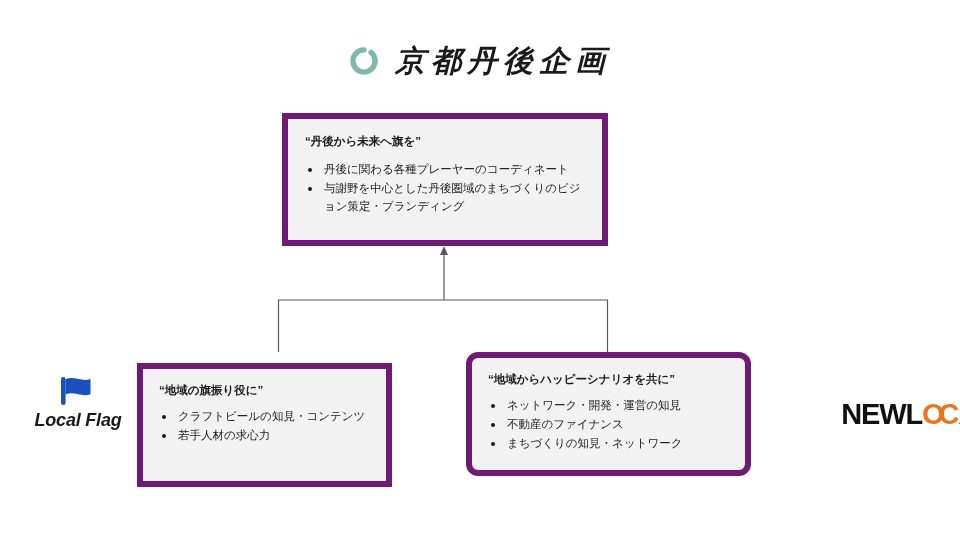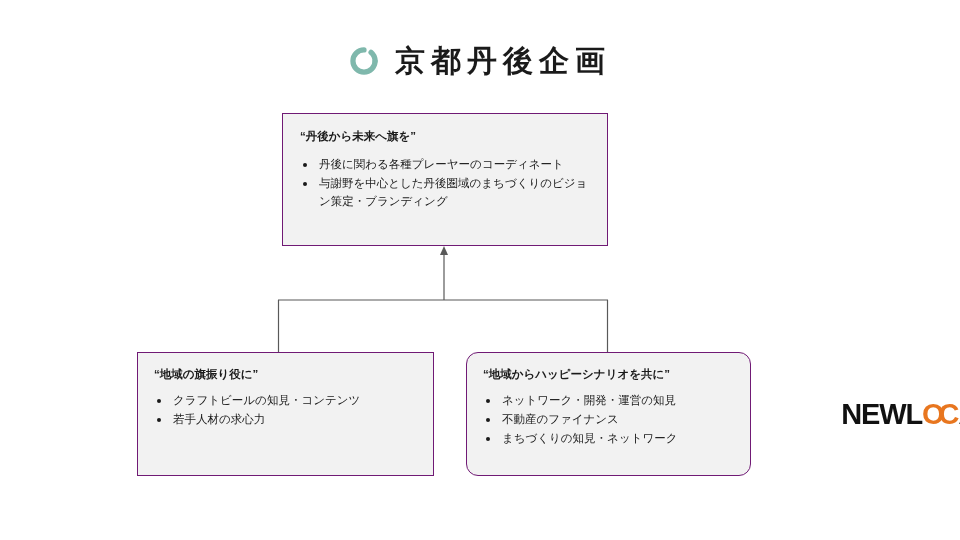--- a/index.html
+++ b/index.html
@@ -39,49 +39,50 @@
   }
   #brand-title {
     font-family: "Liberation Serif", "DejaVu Serif", serif;
     font-size: 30px;
     font-weight: 700;
     color: #1a1a1a;
     letter-spacing: 6px;
     line-height: 1;
     white-space: nowrap;
     padding-left: 2px;
+    font-style: italic;
   }
 
   
   #connectors {
     position: absolute;
     left: 0;
     top: 0;
     width: 960px;
     height: 540px;
     pointer-events: none;
   }
 
   
   .node {
     position: absolute;
     box-sizing: border-box;
     background: #f2f2f2;
-    border: 1px solid #701a75;
+    border: 6px solid #701a75;
   }
   #node-top {
     left: 282px;
     top: 113px;
     width: 326px;
     height: 133px;
   }
   #node-left {
     left: 137px;
-    top: 352px;
-    width: 297px;
+    top: 363px;
+    width: 255px;
     height: 124px;
   }
   #node-right {
     left: 466px;
     top: 352px;
     width: 285px;
     height: 124px;
     border-radius: 12px;
   }
 
@@ -204,16 +205,23 @@
 
   <div class="node" id="node-right">
     <div class="node-title">“地域からハッピーシナリオを共に”</div>
     <ul class="node-list">
       <li>ネットワーク・開発・運営の知見</li>
       <li>不動産のファイナンス</li>
       <li>まちづくりの知見・ネットワーク</li>
     </ul>
   </div>
 
+  <div id="logo-localflag">
+    <svg id="localflag-mark" width="46" height="34" viewBox="0 0 46 34">
+      <rect x="6" y="3" width="4.6" height="28" rx="2.2" fill="#1a4fbe"></rect>
+      <path d="M10.6 5.2 C19 1.6 27 8.4 35.5 5.0 L35.5 20.2 C27 23.6 19 16.8 10.6 20.4 Z" fill="#1a4fbe"></path>
+    </svg>
+    <div id="localflag-word">Local Flag</div>
+  </div>
 
   <div id="logo-newlocal"><span>NEWL</span><span class="nl-oc">OC</span><span>AL</span></div>
 
 </div>
 
 </body></html>

